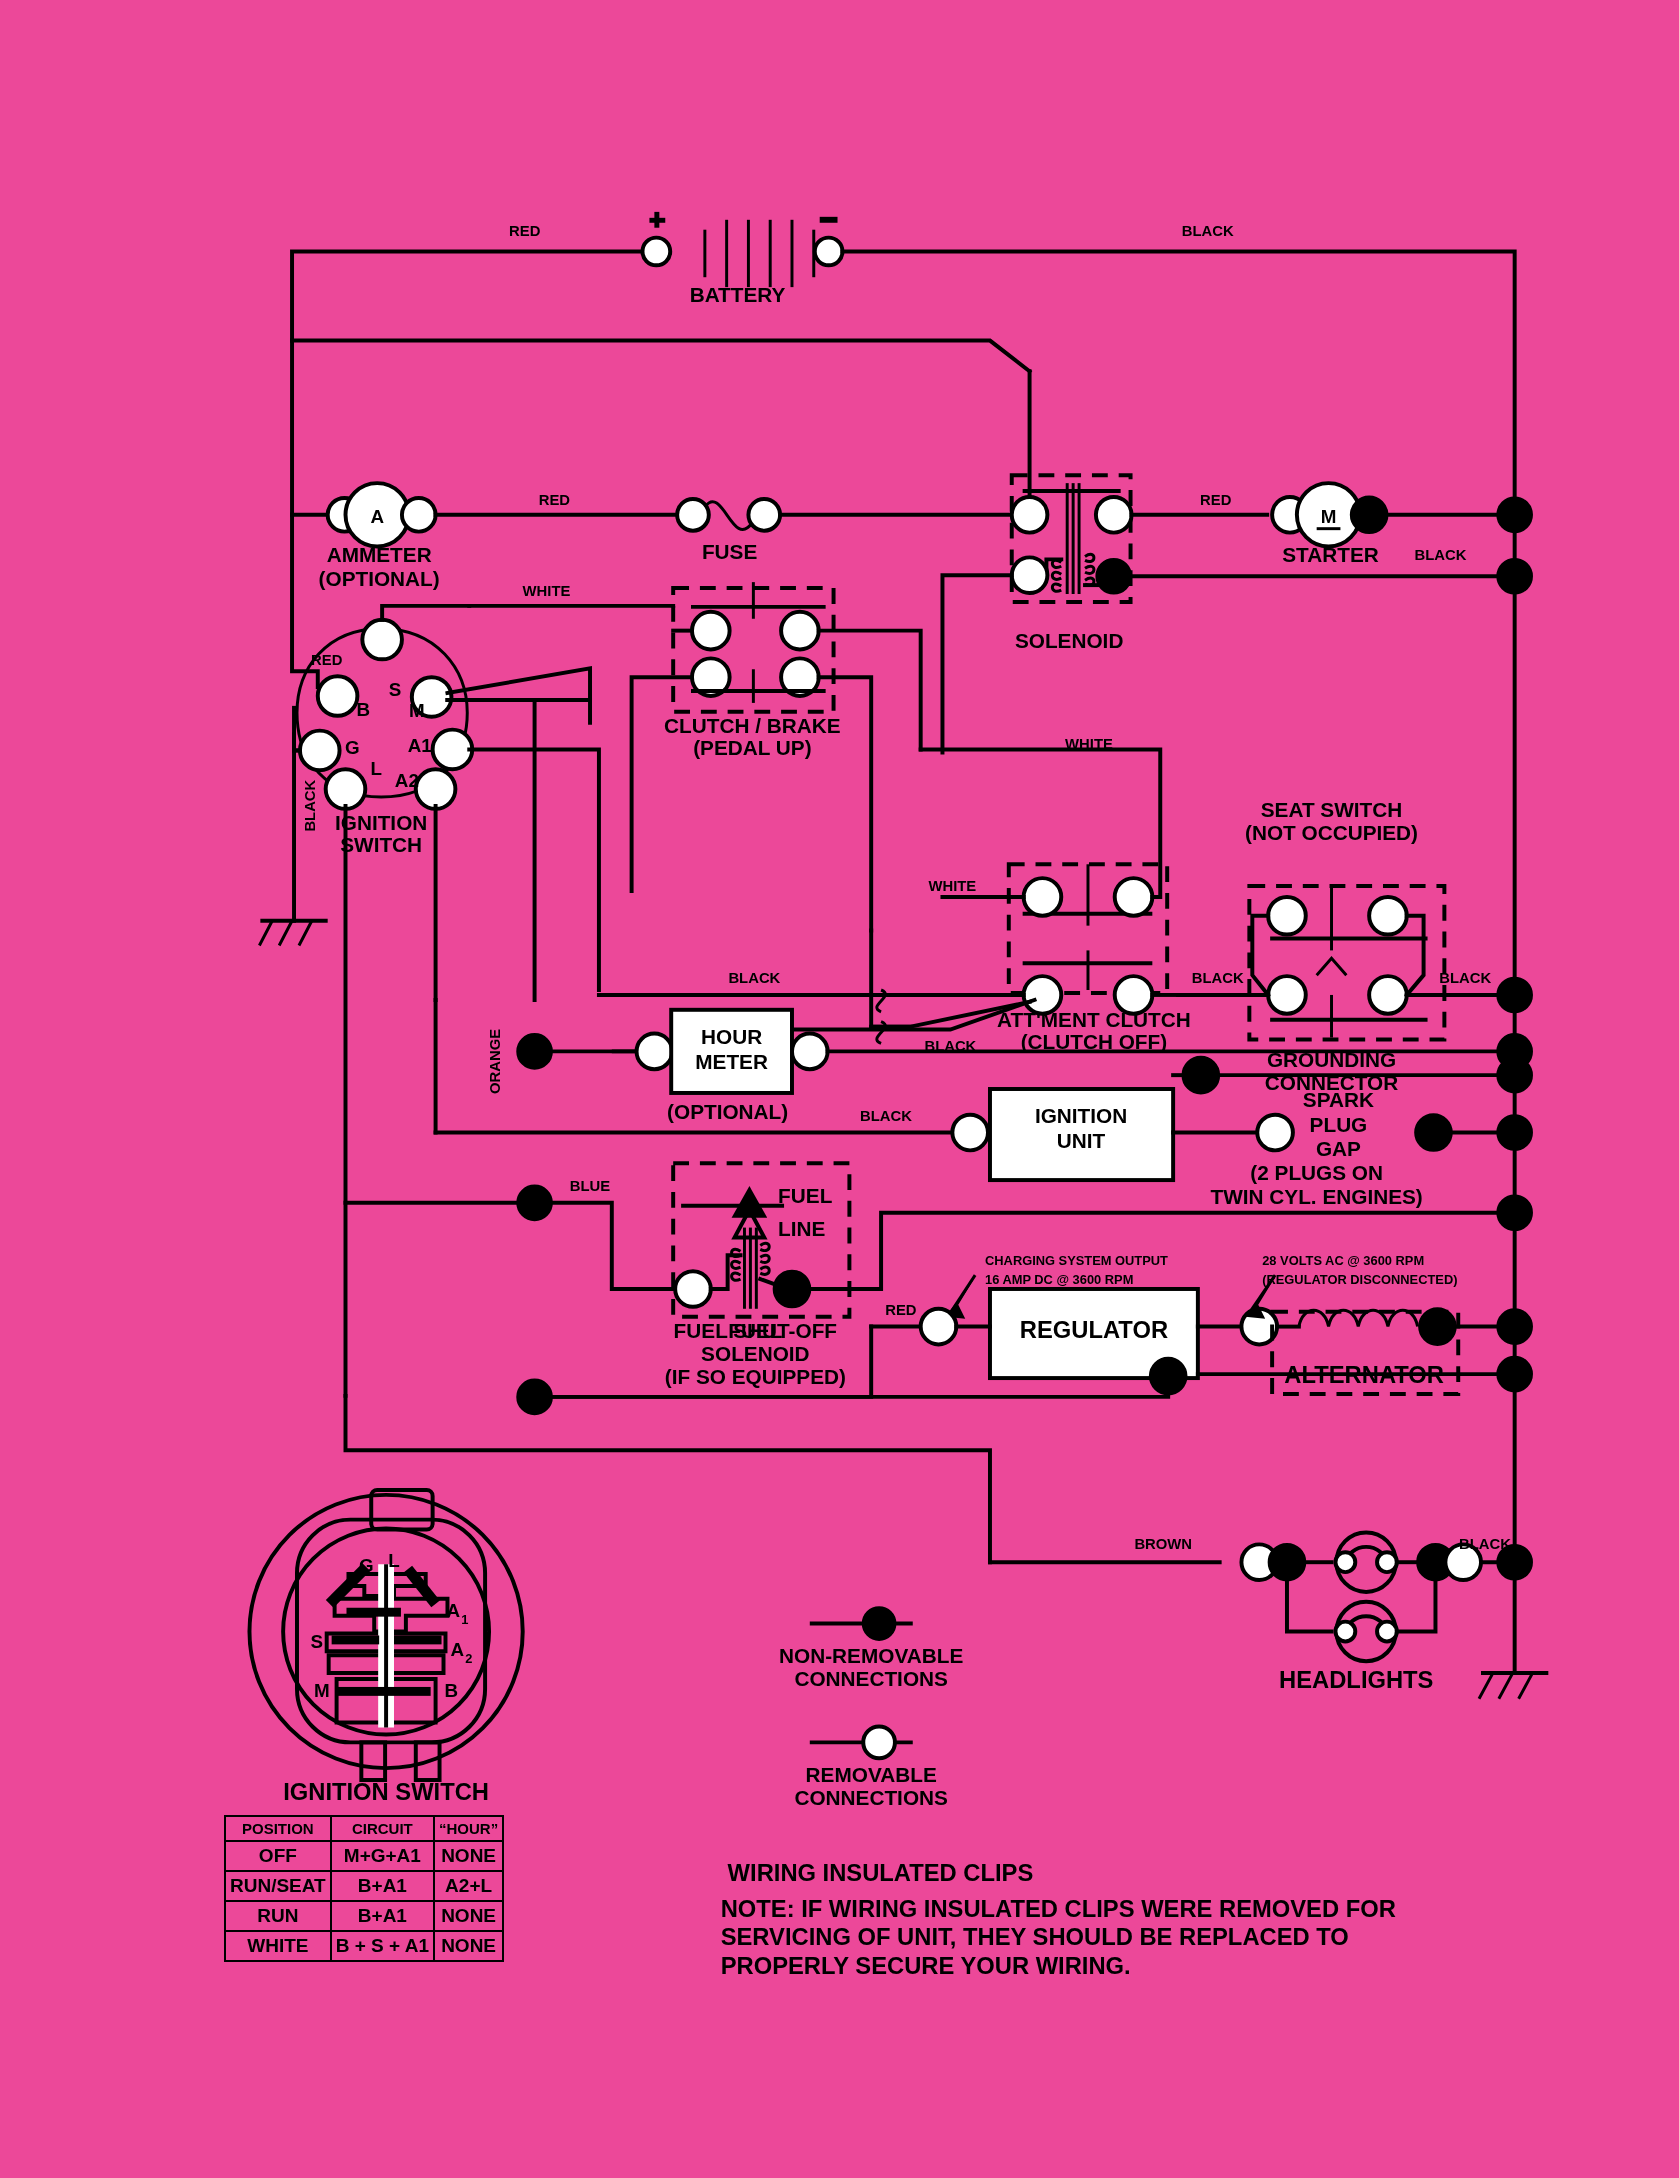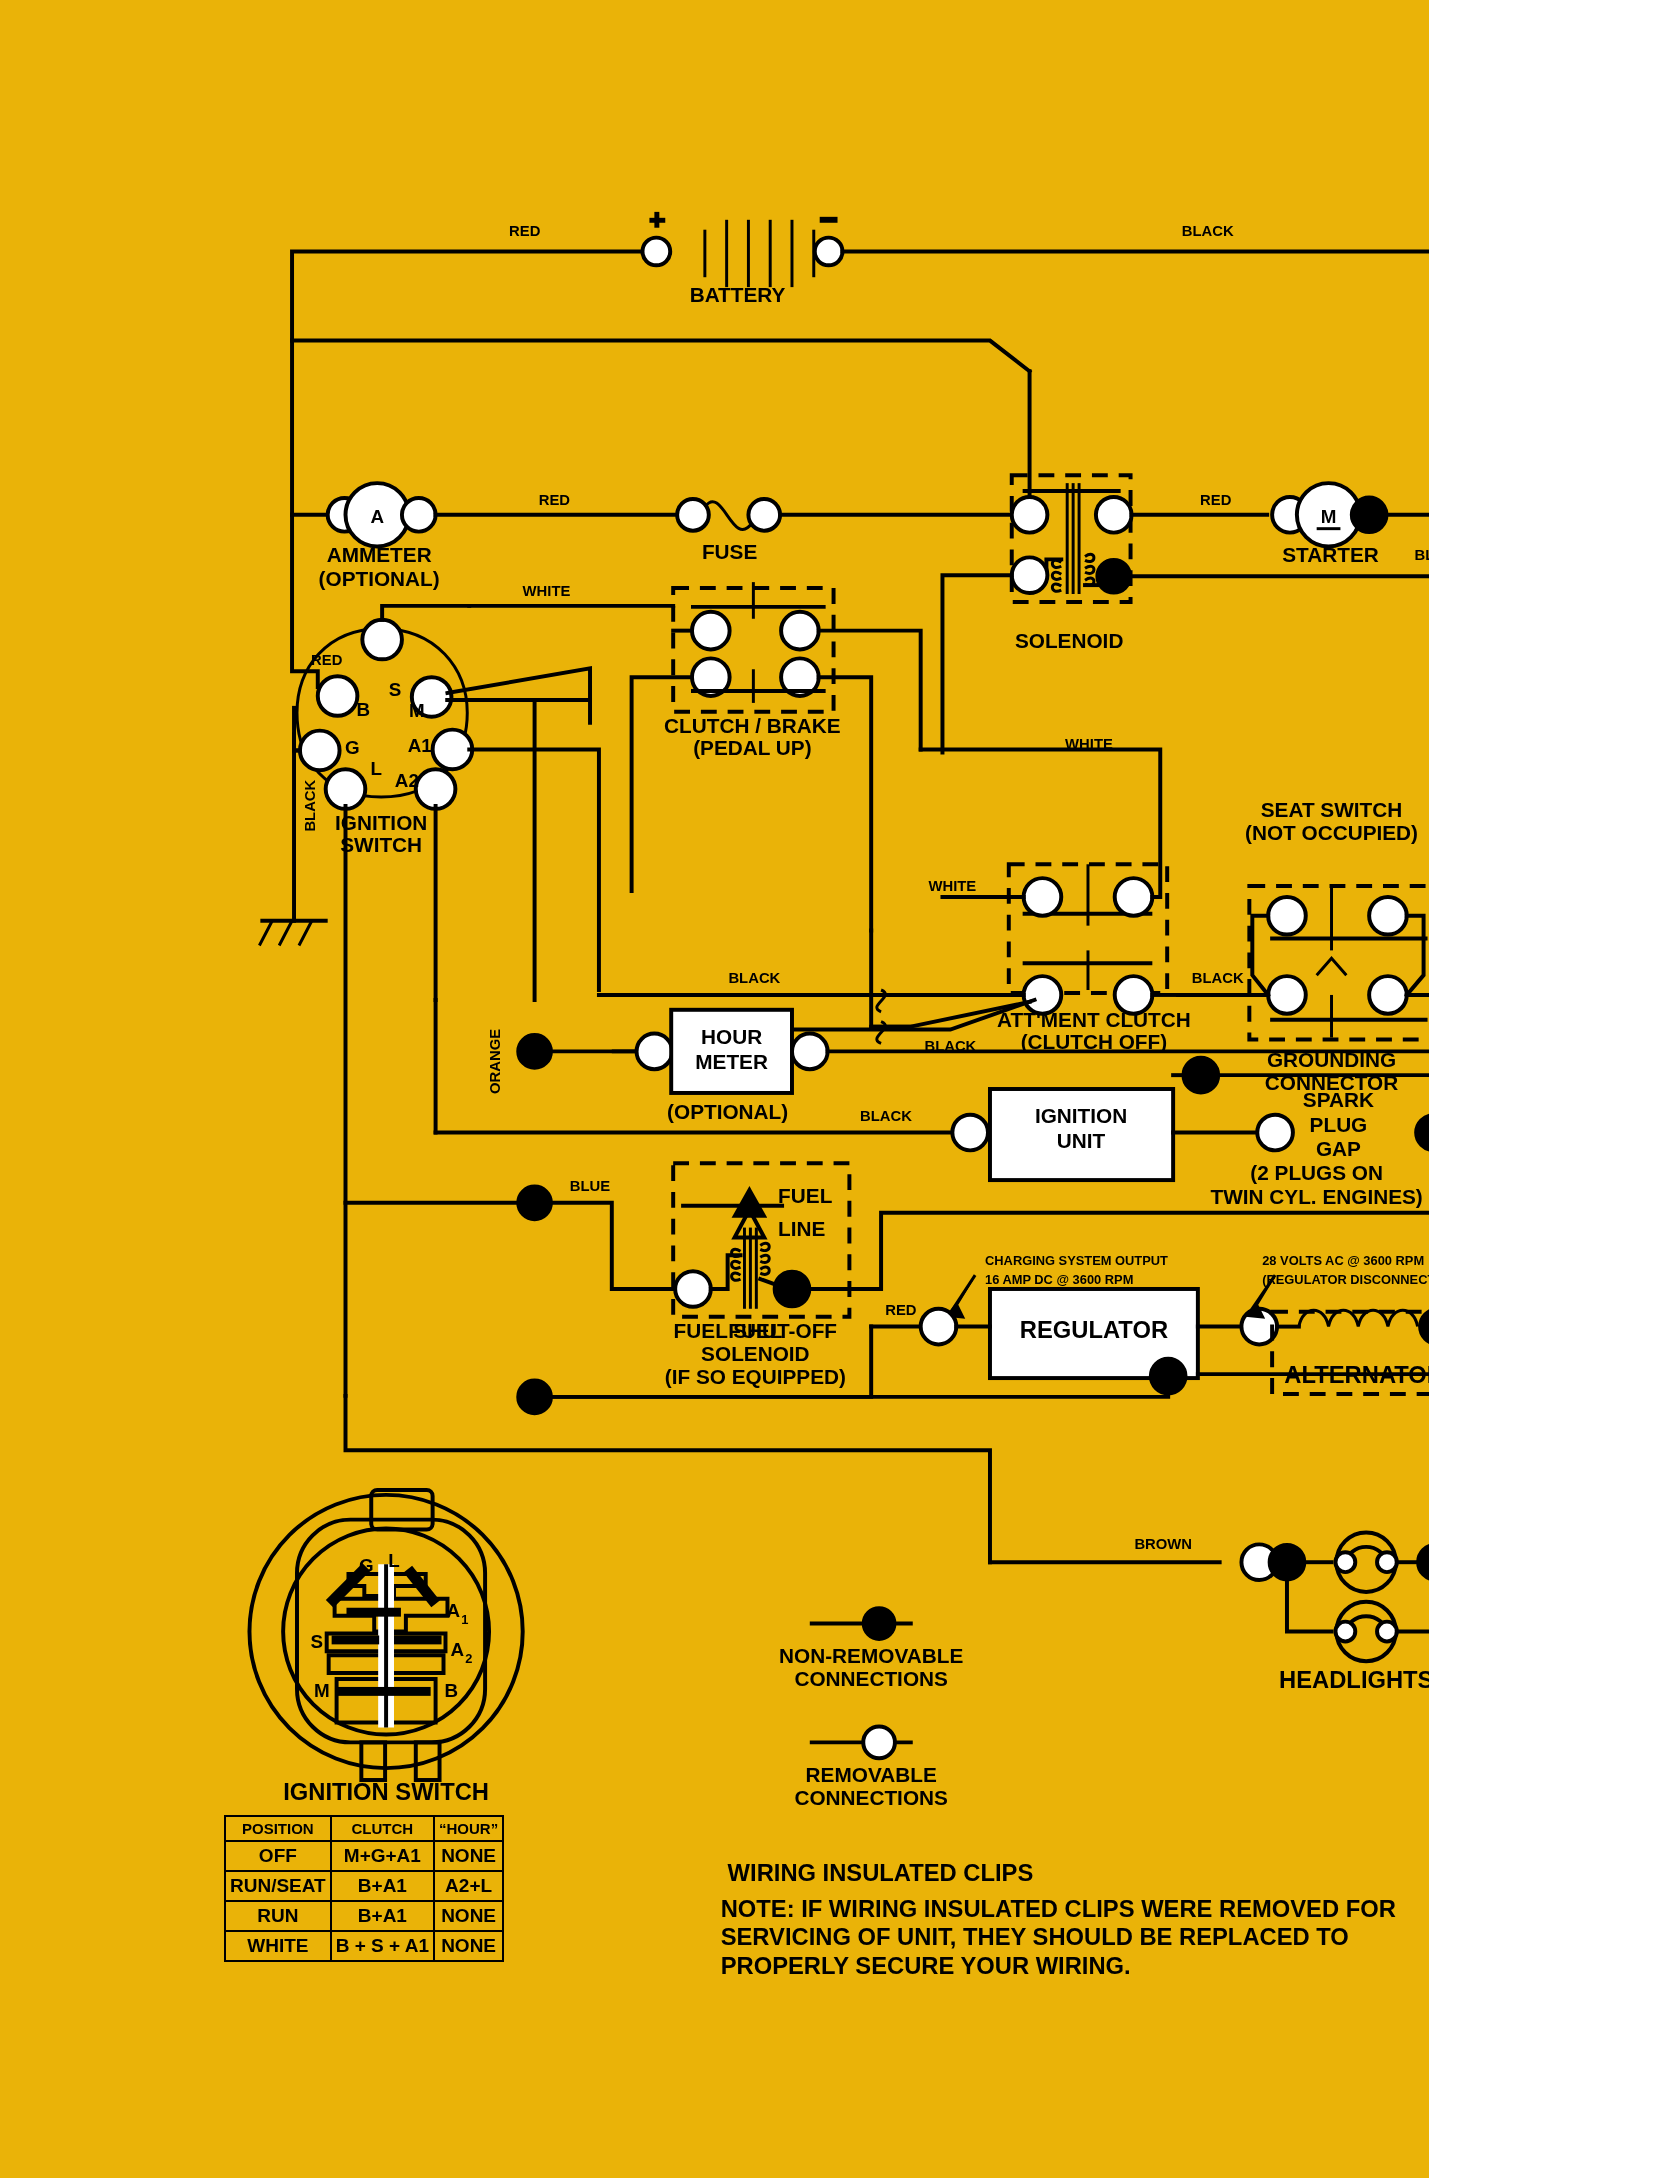--- a/index.html
+++ b/index.html
@@ -1,18 +1,18 @@
 <!DOCTYPE html>
 <html><head>
 <meta charset="utf-8">
 <title>Wiring Diagram</title>
 <style>
   html,body{margin:0;padding:0;background:#fff;}
   body{width:1679px;height:2178px;font-family:"Liberation Sans",sans-serif;color:#000;}
-  #stage{position:relative;width:1429px;height:2178px;overflow:hidden;background:#eab308;}
+  #stage{position:relative;width:1679px;height:2178px;overflow:hidden;background:#ec4899;}
   svg#diagram{position:absolute;left:0;top:0;width:1679px;height:2178px;}
   text{font-family:"Liberation Sans",sans-serif;fill:#000;font-weight:bold;}
   .lbl-s{font-size:15px;}
   .lbl-m{font-size:19px;}
   .lbl-l{font-size:21px;}
   .lbl-xl{font-size:24px;}
   .lbl-xs{font-size:13px;}
   .wire{stroke:#000;stroke-width:4;fill:none;stroke-linecap:square;}
   .wire-thin{stroke:#000;stroke-width:3;fill:none;}
   .dash{stroke:#000;stroke-width:4;fill:none;stroke-dasharray:16 11;}
@@ -432,21 +432,21 @@
     <text class="lbl-xl" x="728" y="1965">SERVICING OF UNIT, THEY SHOULD BE REPLACED TO</text>
     <text class="lbl-xl" x="728" y="1994">PROPERLY SECURE YOUR WIRING.</text>
   </g>
 
 </svg>
 
 <table class="tbl" id="switch-table" style="left:224px;top:1815px;">
   <thead>
     <tr>
       <td class="hd">POSITION</td>
-      <td class="hd">CLUTCH</td>
+      <td class="hd">CIRCUIT</td>
       <td class="hd">“HOUR”</td>
     </tr>
   </thead>
   <tbody>
     <tr>
       <td>OFF</td>
       <td>M+G+A1</td>
       <td>NONE</td>
     </tr>
     <tr>

